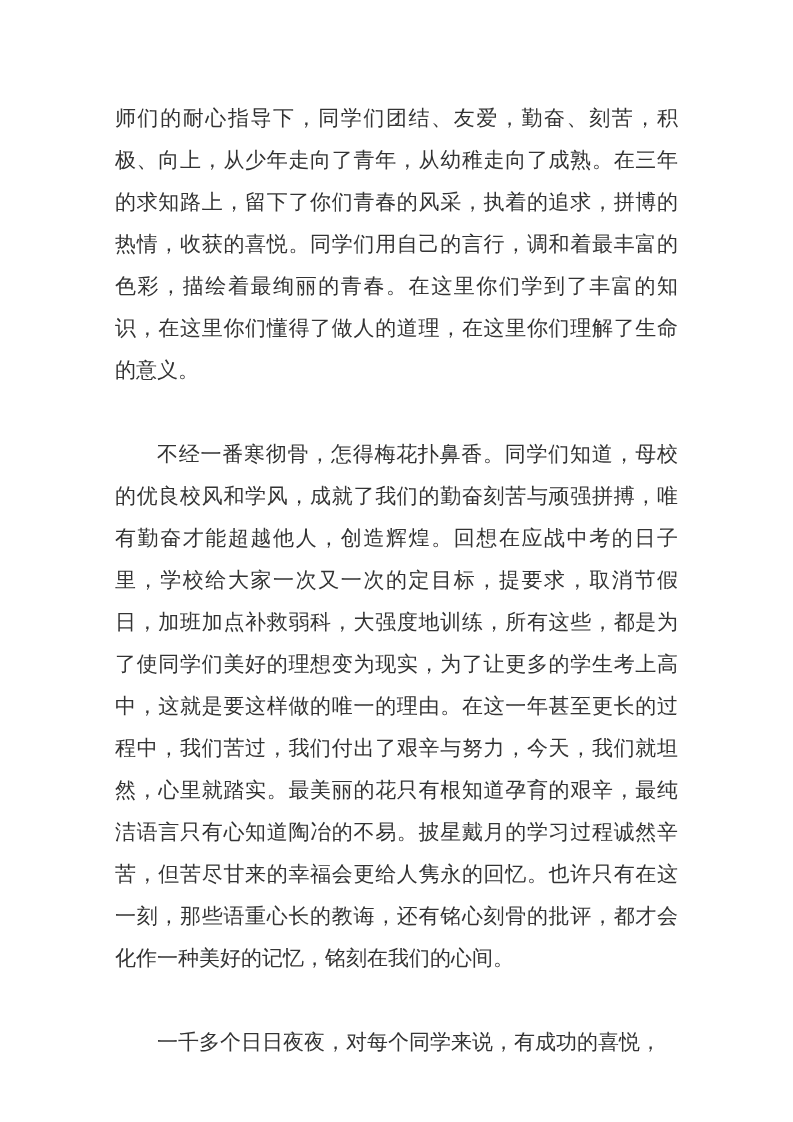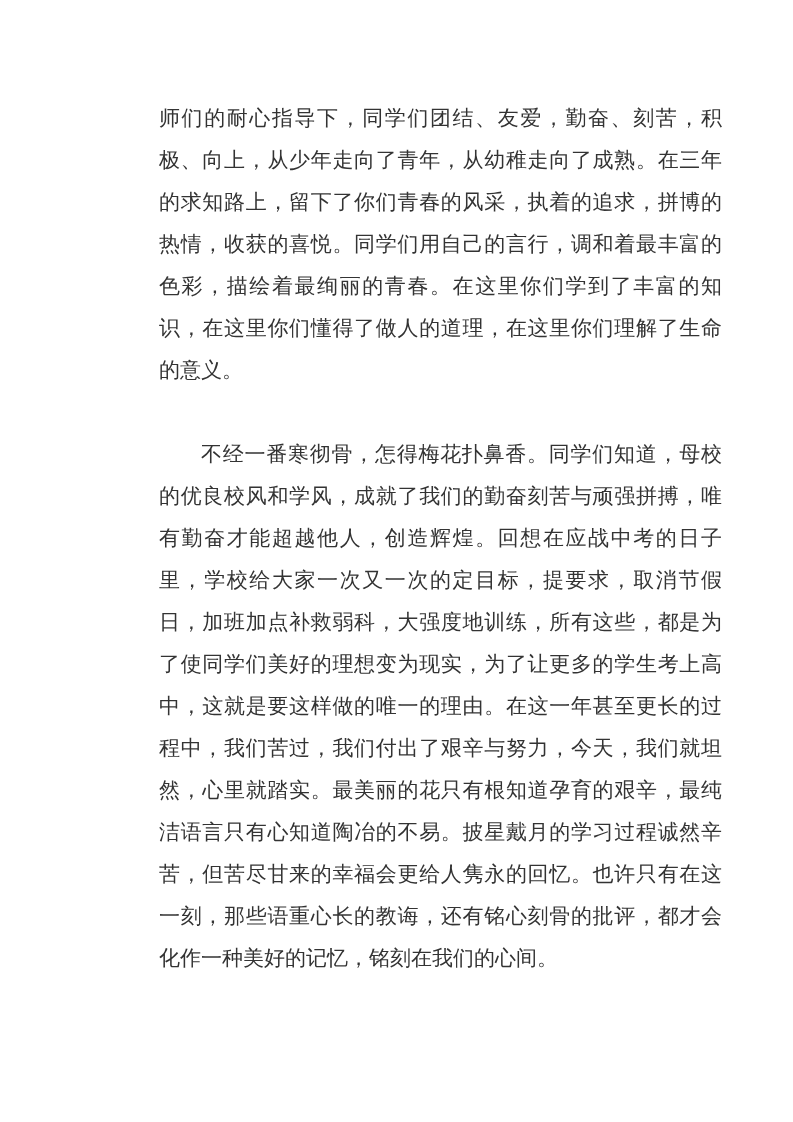--- a/index.html
+++ b/index.html
@@ -13,21 +13,20 @@
     height: 1122px;
     background: #ffffff;
     overflow: hidden;
     font-family: "Liberation Serif", "DejaVu Serif", serif;
   }
   .content {
     position: absolute;
     left: 115px;
     top: 97px;
     width: 563px;
-    margin-left: 44px;
   }
   .para {
     margin: 0 0 42px 0;
     font-size: 21px;
     line-height: 42px;
     color: #333333;
     text-align: justify;
     text-justify: inter-character;
     word-break: break-all;
   }
@@ -35,14 +34,15 @@
     text-indent: 2em;
   }
 </style>
 </head>
 <body>
 
 <div class="page">
   <div class="content">
     <p class="para">师们的耐心指导下，同学们团结、友爱，勤奋、刻苦，积极、向上，从少年走向了青年，从幼稚走向了成熟。在三年的求知路上，留下了你们青春的风采，执着的追求，拼博的热情，收获的喜悦。同学们用自己的言行，调和着最丰富的色彩，描绘着最绚丽的青春。在这里你们学到了丰富的知识，在这里你们懂得了做人的道理，在这里你们理解了生命的意义。</p>
     <p class="para indent">不经一番寒彻骨，怎得梅花扑鼻香。同学们知道，母校的优良校风和学风，成就了我们的勤奋刻苦与顽强拼搏，唯有勤奋才能超越他人，创造辉煌。回想在应战中考的日子里，学校给大家一次又一次的定目标，提要求，取消节假日，加班加点补救弱科，大强度地训练，所有这些，都是为了使同学们美好的理想变为现实，为了让更多的学生考上高中，这就是要这样做的唯一的理由。在这一年甚至更长的过程中，我们苦过，我们付出了艰辛与努力，今天，我们就坦然，心里就踏实。最美丽的花只有根知道孕育的艰辛，最纯洁语言只有心知道陶冶的不易。披星戴月的学习过程诚然辛苦，但苦尽甘来的幸福会更给人隽永的回忆。也许只有在这一刻，那些语重心长的教诲，还有铭心刻骨的批评，都才会化作一种美好的记忆，铭刻在我们的心间。</p>
+    <p class="para indent">一千多个日日夜夜，对每个同学来说，有成功的喜悦，</p>
   </div>
 </div>
 
 </body></html>

